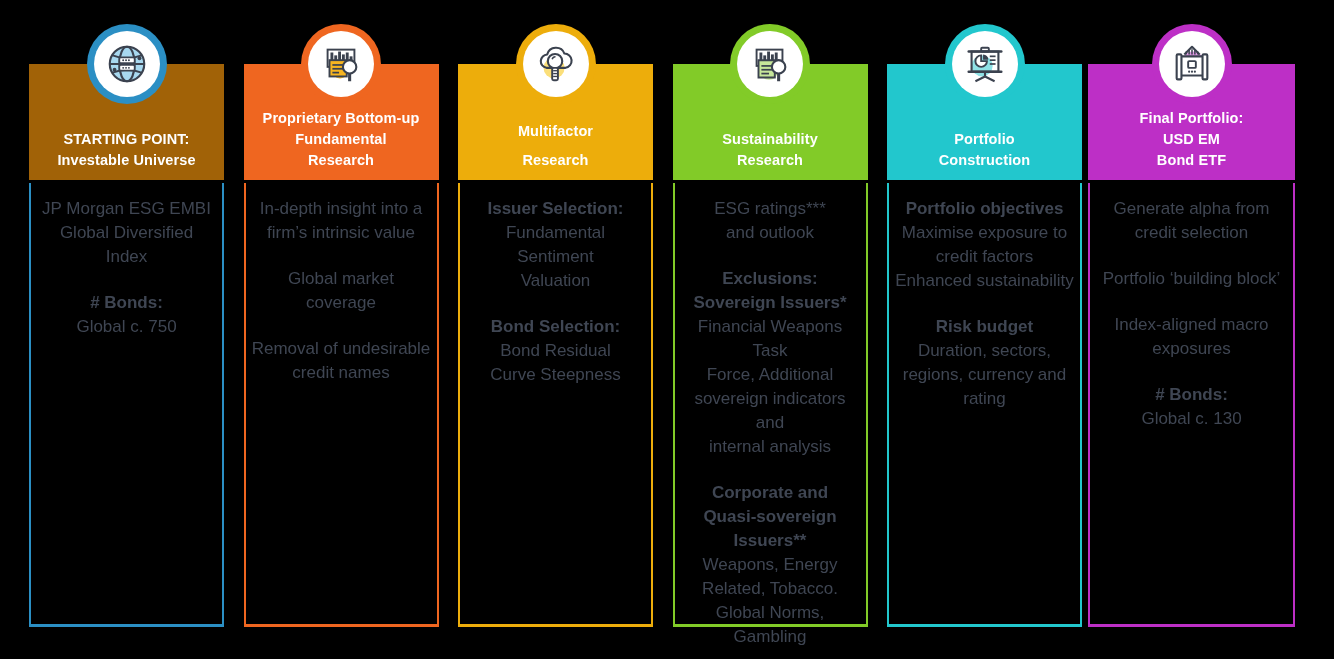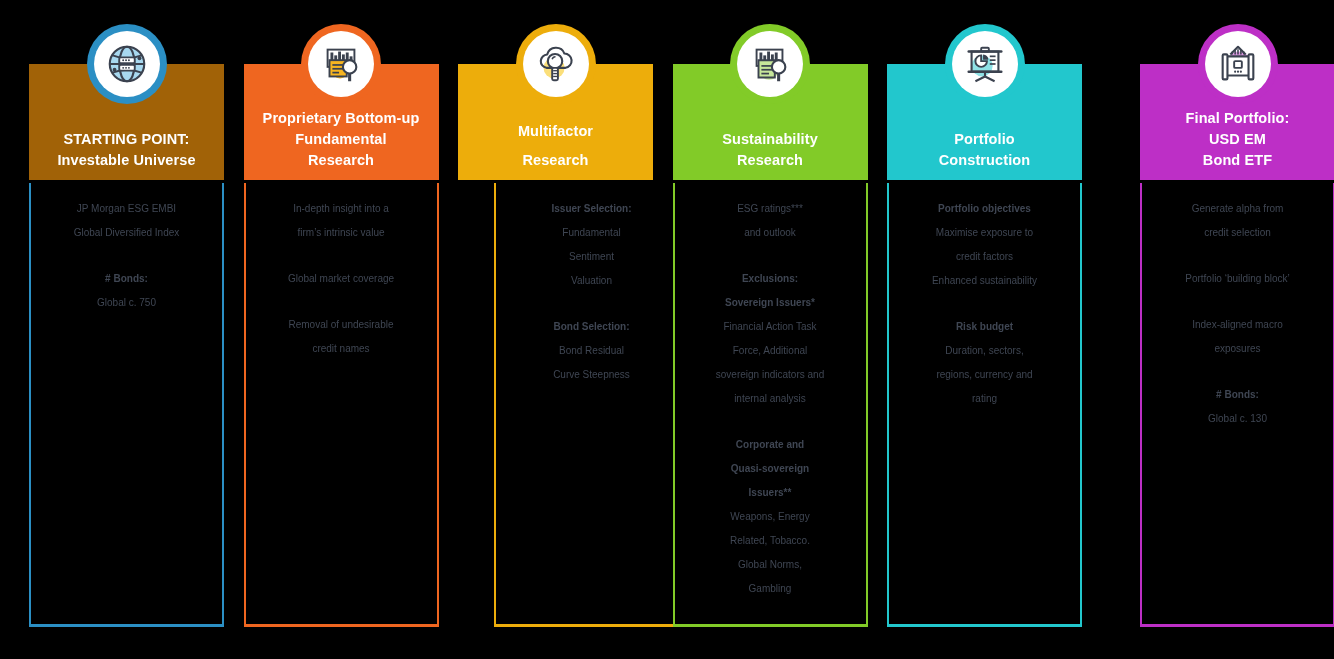--- a/index.html
+++ b/index.html
@@ -89,21 +89,21 @@
     padding: 14px 6px 8px 6px;
     text-align: center;
     z-index: 1;
   }
 
   .blk { margin-bottom: 22px; }
   .blk:last-child { margin-bottom: 0; }
 
   .line {
     color: #3f4653;
-    font-size: 10px;
+    font-size: 17px;
     line-height: 24px;
     text-align: center;
   }
   .line.bold { font-weight: bold; }
 </style>
 </head>
 <body>
 
 <div id="board">
     <div class="col" style="left: 29px;">
@@ -201,21 +201,21 @@
               <line x1="21" y1="34" x2="25" y2="34"></line>
               <line x1="21" y1="37" x2="25" y2="37"></line>
         </g>
       </svg>
         </div>
       </div>
       <div class="header" style="background: rgb(237, 173, 11); gap: 8px;">
         <div class="hline">Multifactor</div>
         <div class="hline">Research</div>
       </div>
-      <div class="body" style="border-color: rgb(237, 173, 11); margin-left: 36px;">
+      <div class="body" style="border-color: rgb(237, 173, 11);">
         <div class="blk">
           <div class="line bold">Issuer Selection:</div>
           <div class="line">Fundamental</div>
           <div class="line">Sentiment</div>
           <div class="line">Valuation</div>
         </div>
         <div class="blk">
           <div class="line bold">Bond Selection:</div>
           <div class="line">Bond Residual</div>
           <div class="line">Curve Steepness</div>
@@ -251,21 +251,21 @@
         <div class="hline">Research</div>
       </div>
       <div class="body" style="border-color: rgb(130, 203, 40);">
         <div class="blk">
           <div class="line">ESG ratings***</div>
           <div class="line">and outlook</div>
         </div>
         <div class="blk">
           <div class="line bold">Exclusions:</div>
           <div class="line bold">Sovereign Issuers*</div>
-          <div class="line">Financial Action Task</div>
+          <div class="line">Financial Weapons Task</div>
           <div class="line">Force, Additional</div>
           <div class="line">sovereign indicators and</div>
           <div class="line">internal analysis</div>
         </div>
         <div class="blk">
           <div class="line bold">Corporate and</div>
           <div class="line bold">Quasi-sovereign</div>
           <div class="line bold">Issuers**</div>
           <div class="line">Weapons, Energy</div>
           <div class="line">Related, Tobacco.</div>
@@ -308,21 +308,21 @@
           <div class="line">Enhanced sustainability</div>
         </div>
         <div class="blk">
           <div class="line bold">Risk budget</div>
           <div class="line">Duration, sectors,</div>
           <div class="line">regions, currency and</div>
           <div class="line">rating</div>
         </div>
       </div>
     </div>
-    <div class="col" style="left: 1140px;">
+    <div class="col" style="left: 1088px; padding-left: 12px;">
       <div class="icon-wrap" style="background: rgb(189, 47, 198);">
         <div class="icon-inner">
           <svg width="46" height="46" viewBox="0 0 48 48">
         <circle cx="25" cy="23" r="12" fill="#dd97e2"></circle>
         <path d="M16 14 L24 6 L32 14" fill="none" stroke="#3b424f" stroke-width="2.2" stroke-linejoin="round"></path>
         <g stroke="#3b424f" stroke-width="1.6">
           <line x1="18" y1="14" x2="18" y2="11"></line>
               <line x1="21" y1="14" x2="21" y2="9.5"></line>
           <line x1="24" y1="14" x2="24" y2="8.5"></line>
               <line x1="27" y1="14" x2="27" y2="9.5"></line>

